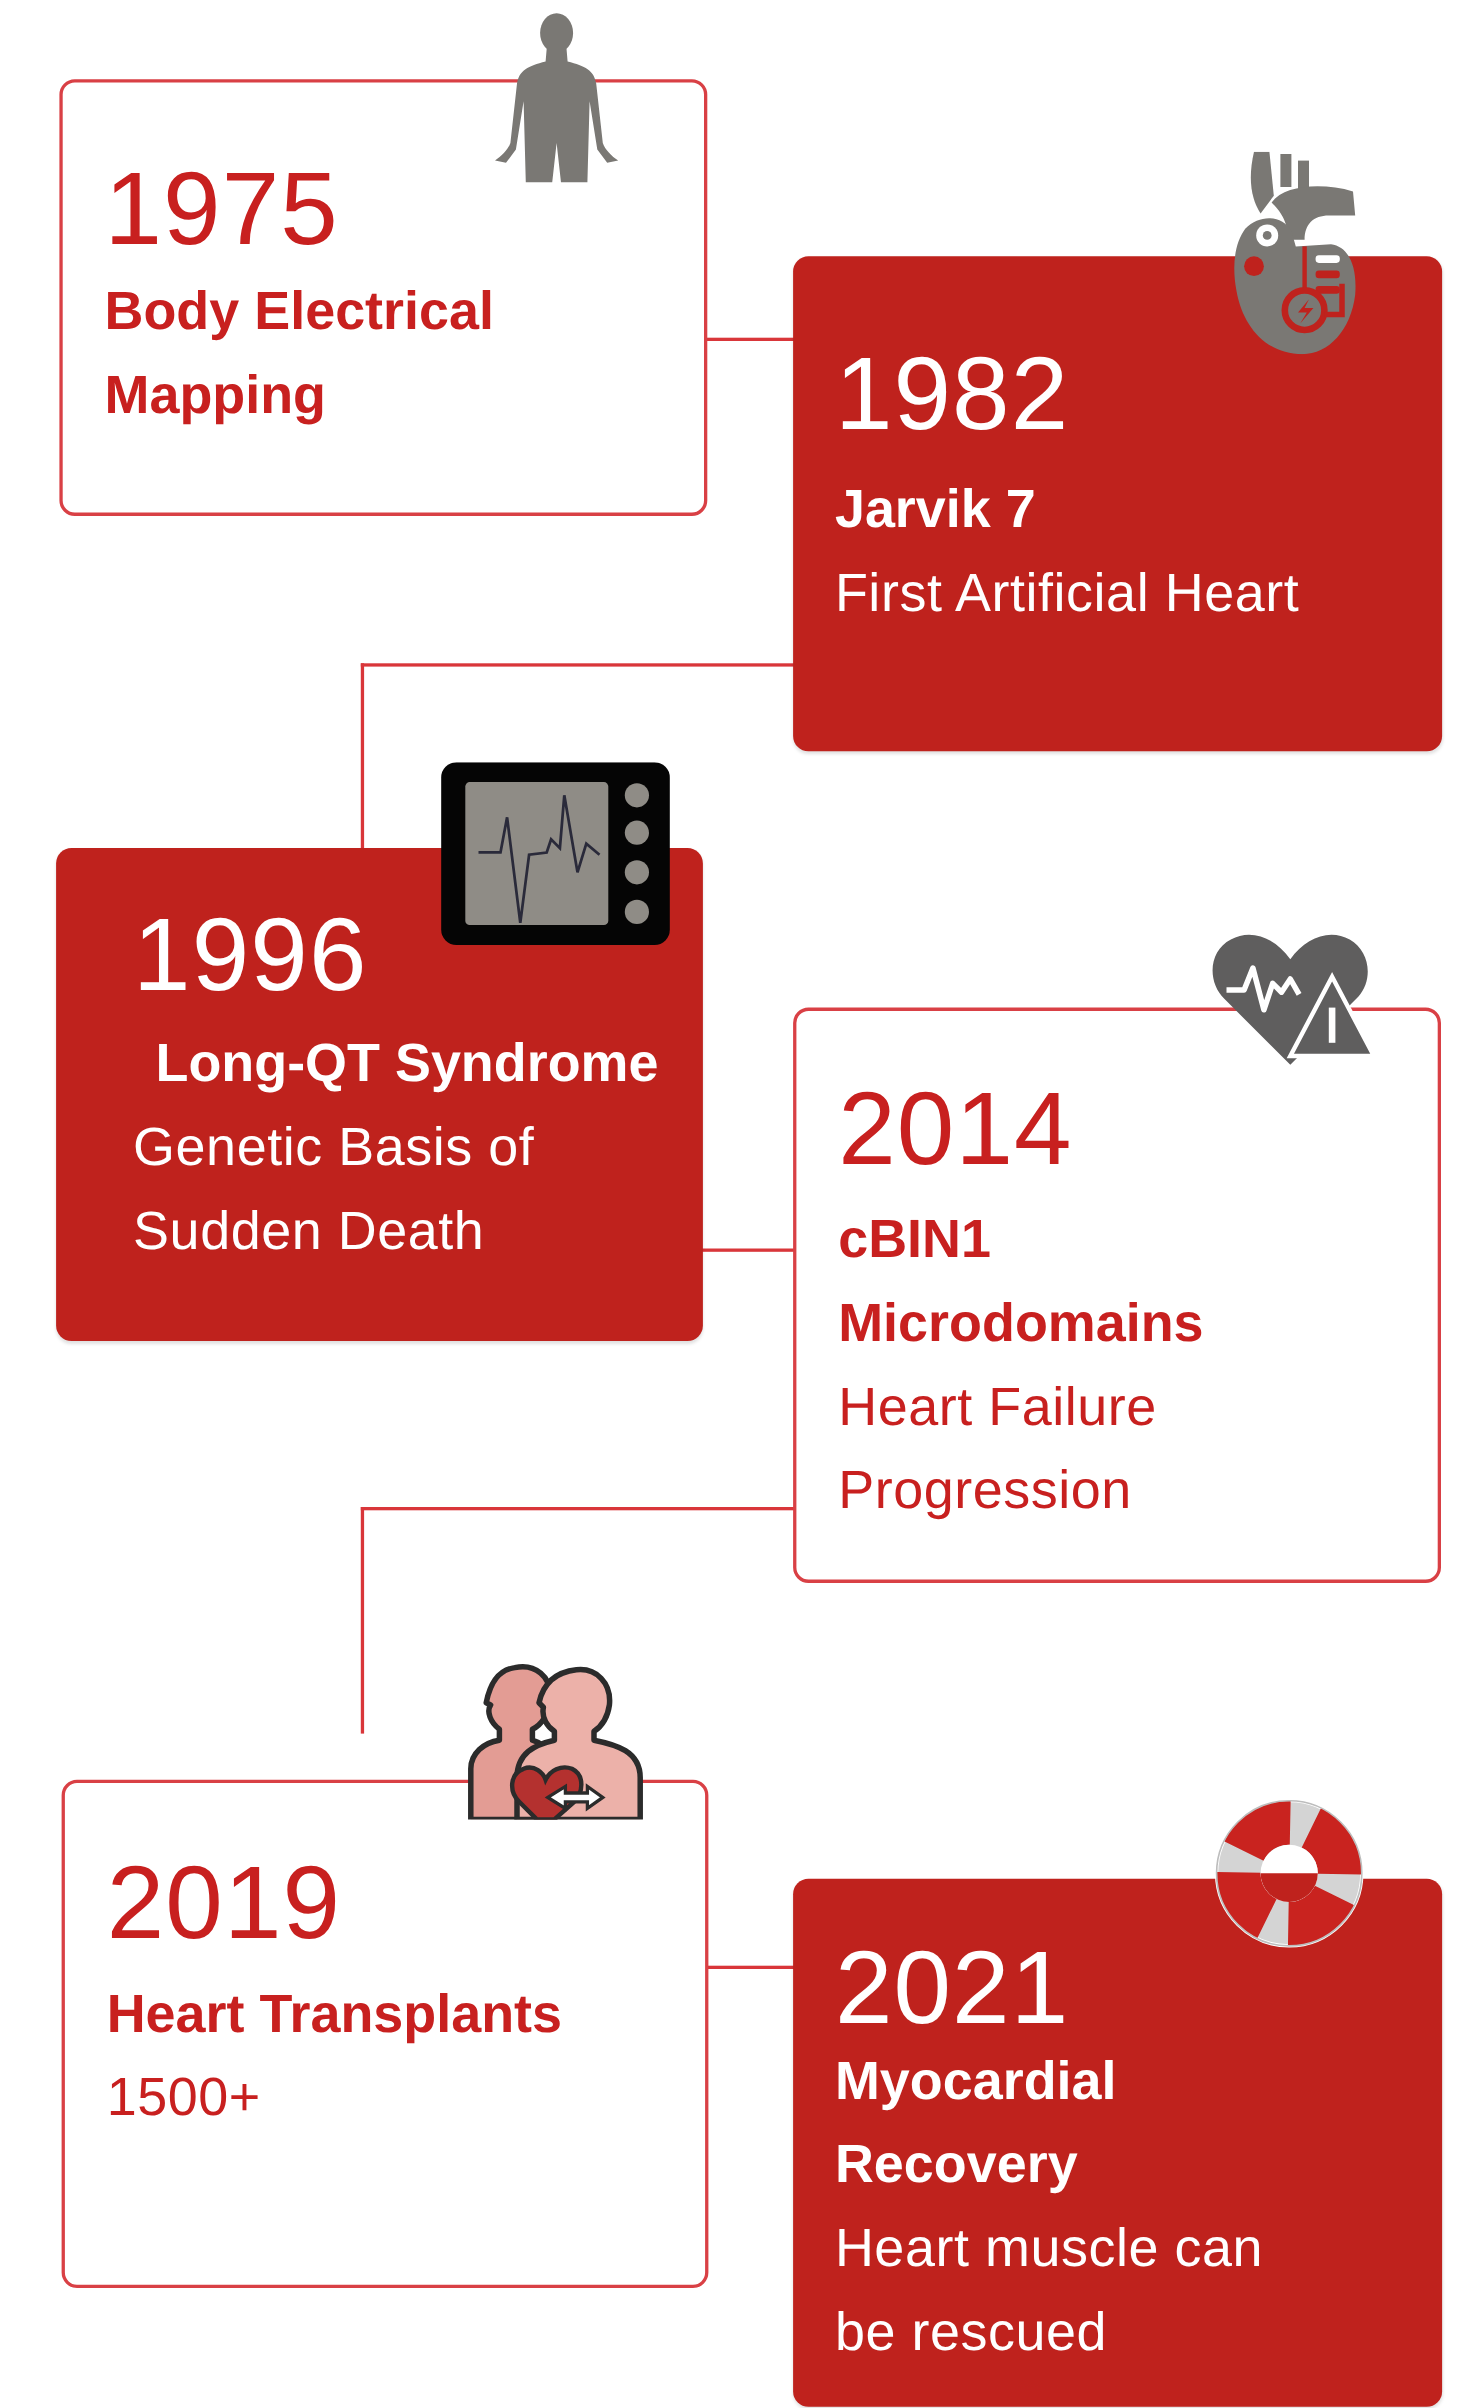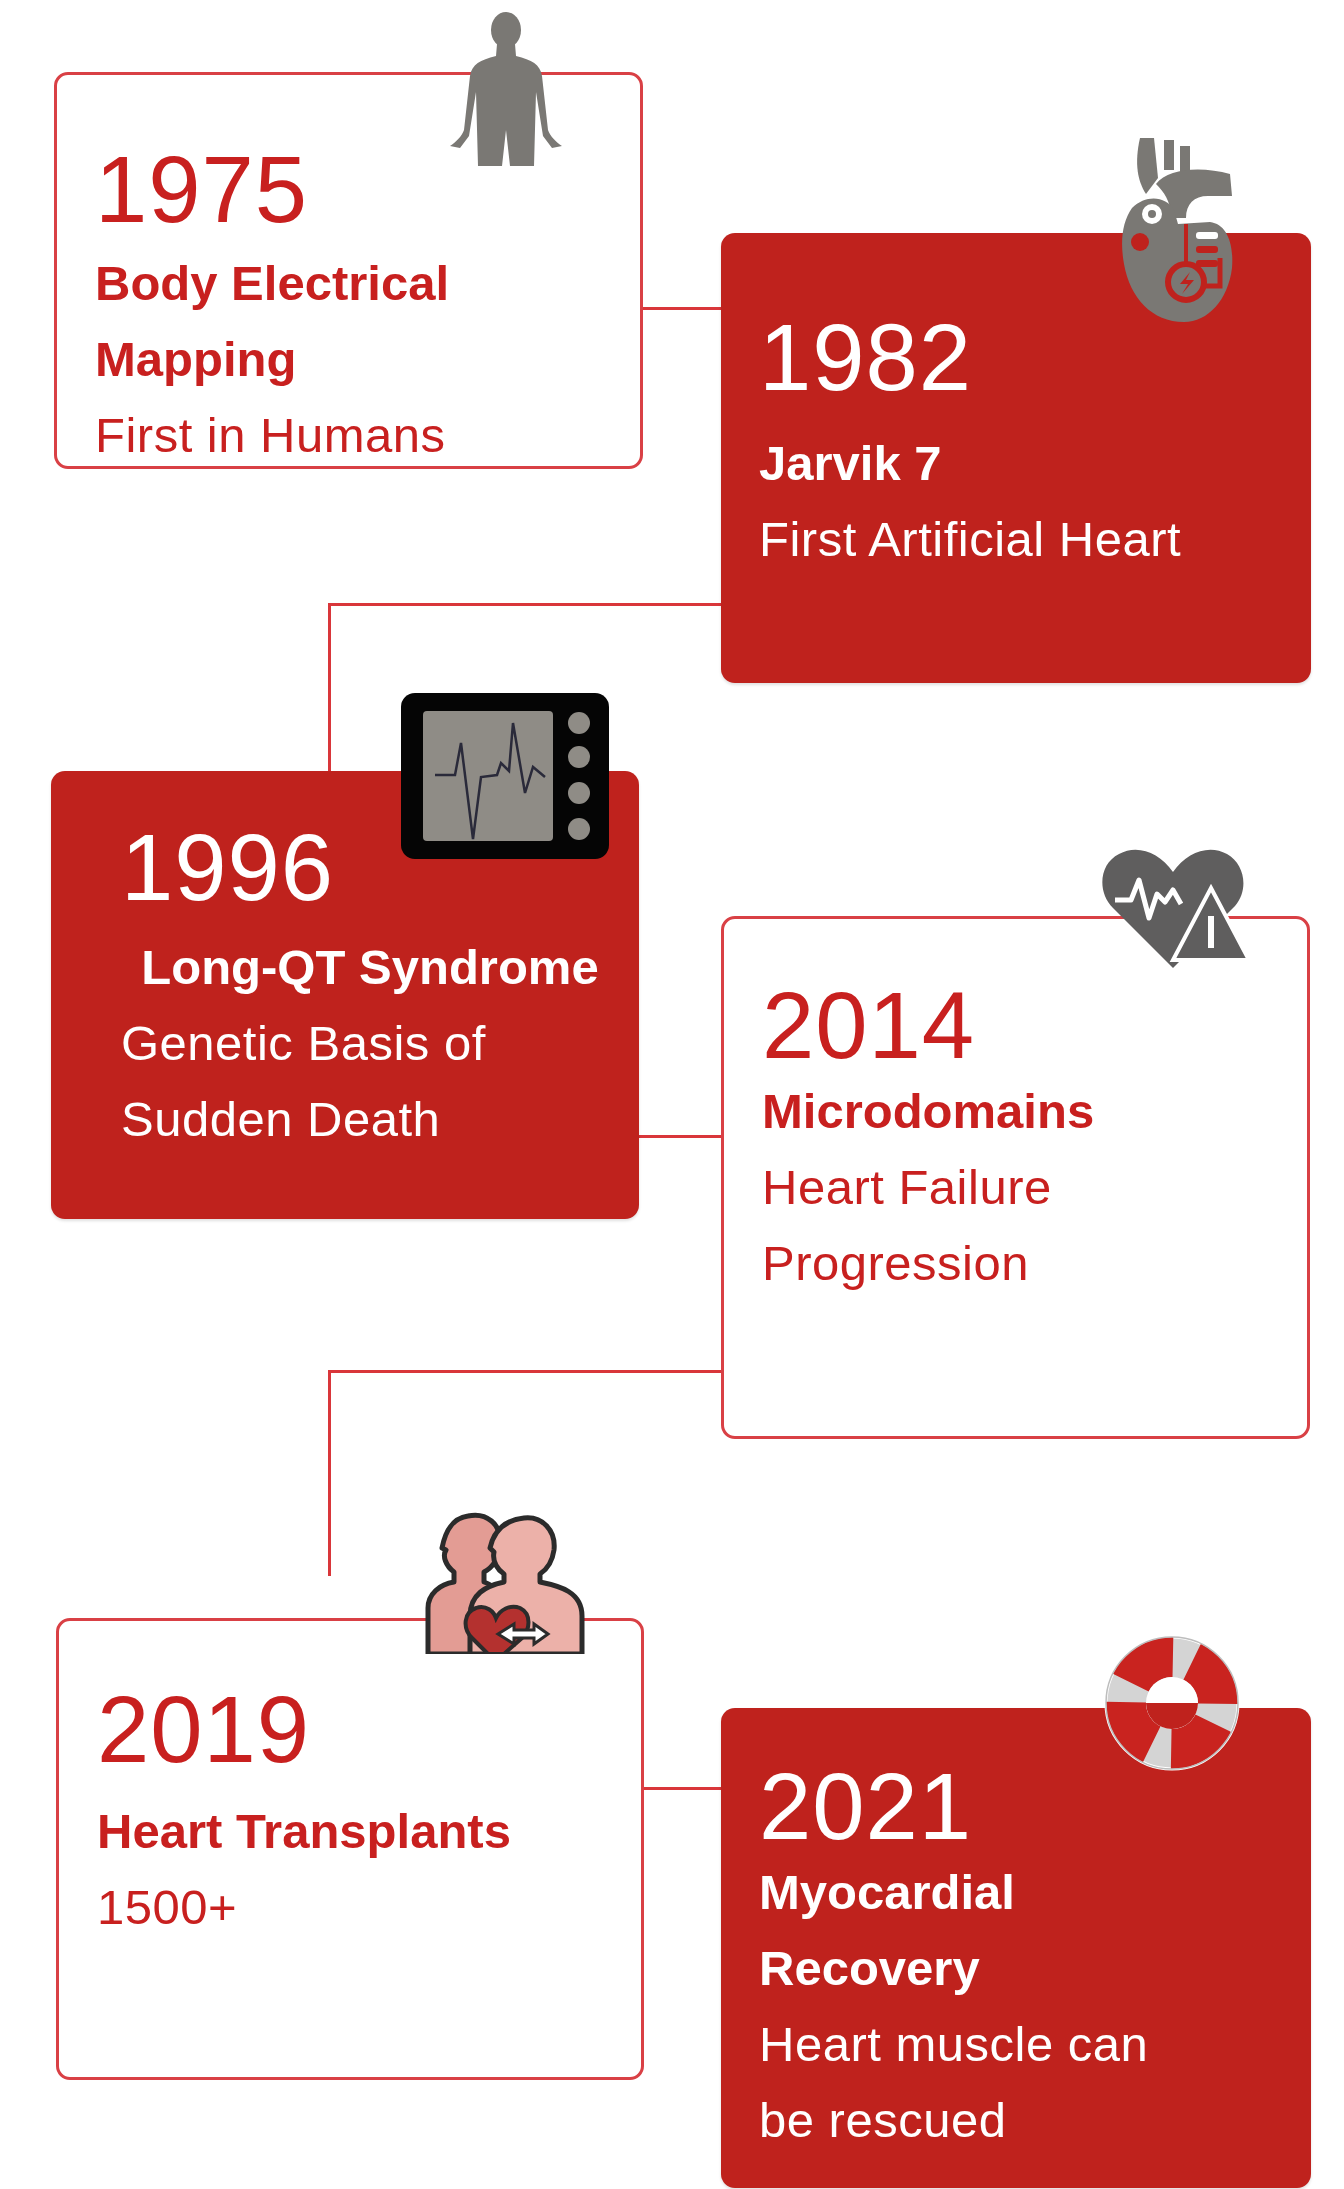--- a/index.html
+++ b/index.html
@@ -25,21 +25,20 @@
 <div class="conn" style="left:636px; top:1135px; width:87px; height:3px;"></div>
 <div class="conn" style="left:328px; top:1370px; width:395px; height:3px;"></div>
 <div class="conn" style="left:328px; top:1370px; width:3px; height:206px;"></div>
 <div class="conn" style="left:641px; top:1787px; width:82px; height:3px;"></div>
 
 <div class="card outline" style="left:54px; top:72px; width:589px; height:397px;">
   <div class="text" style="top:68px;">
     <span class="year">1975</span>
     <span class="title" style="margin-top:8px;">Body Electrical</span>
     <span class="title">Mapping</span>
-    <span class="sub">First in Humans</span>
   </div>
 </div>
 <div class="icon" style="left:440px; top:6px; width:130px; height:160px;">
   <svg width="130" height="160" viewBox="0 0 130 160">
     <g fill="#7a7874">
       <ellipse cx="66" cy="24" rx="15" ry="18"></ellipse>
       <path d="M57 38 L75 38 L76 50 C92 54 100 58 102 70 L108 124 C110 130 116 136 122 140 L112 142 L103 130 L96 86 L94 160 L70 160 L66 124 L62 160 L38 160 L36 86 L29 130 L20 142 L10 140 C16 136 22 130 24 124 L30 70 C32 58 40 54 56 50 Z"></path>
     </g>
   </svg>
 </div>
@@ -89,20 +88,21 @@
     <circle cx="178" cy="30" r="11" fill="#8f8c86"></circle>
     <circle cx="178" cy="64" r="11" fill="#8f8c86"></circle>
     <circle cx="178" cy="100" r="11" fill="#8f8c86"></circle>
     <circle cx="178" cy="136" r="11" fill="#8f8c86"></circle>
   </svg>
 </div>
 
 <div class="card outline" style="left:721px; top:916px; width:589px; height:523px;">
   <div class="text" style="top:60px;">
     <span class="year">2014</span>
+    <span class="title" style="margin-top:16px;">cBIN1</span>
     <span class="title">Microdomains</span>
     <span class="sub">Heart Failure</span>
     <span class="sub">Progression</span>
   </div>
 </div>
 <div class="icon" style="left:1101px; top:846px; width:150px; height:124px;">
   <svg width="150" height="124" viewBox="0 0 150 124">
     <path d="M72 122 L12 62 C-4 46 -2 18 18 8 C36 -2 58 6 72 26 C86 6 108 -2 126 8 C144 18 148 44 134 60 Z" fill="#5f5e5e"></path>
     <polyline points="14,54 30,54 38,34 48,72 56,48 64,56 72,44 80,58" fill="none" stroke="#ffffff" stroke-width="5" stroke-linejoin="round"></polyline>
     <path d="M110 42 L148 114 L72 114 Z" fill="#5f5e5e" stroke="#ffffff" stroke-width="4"></path>

